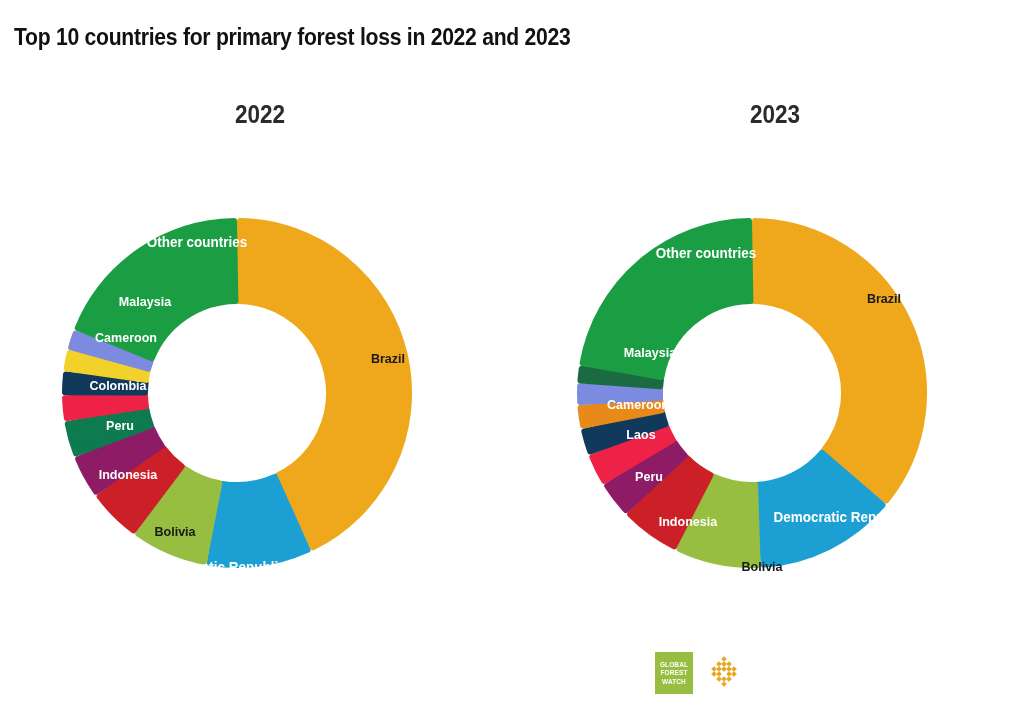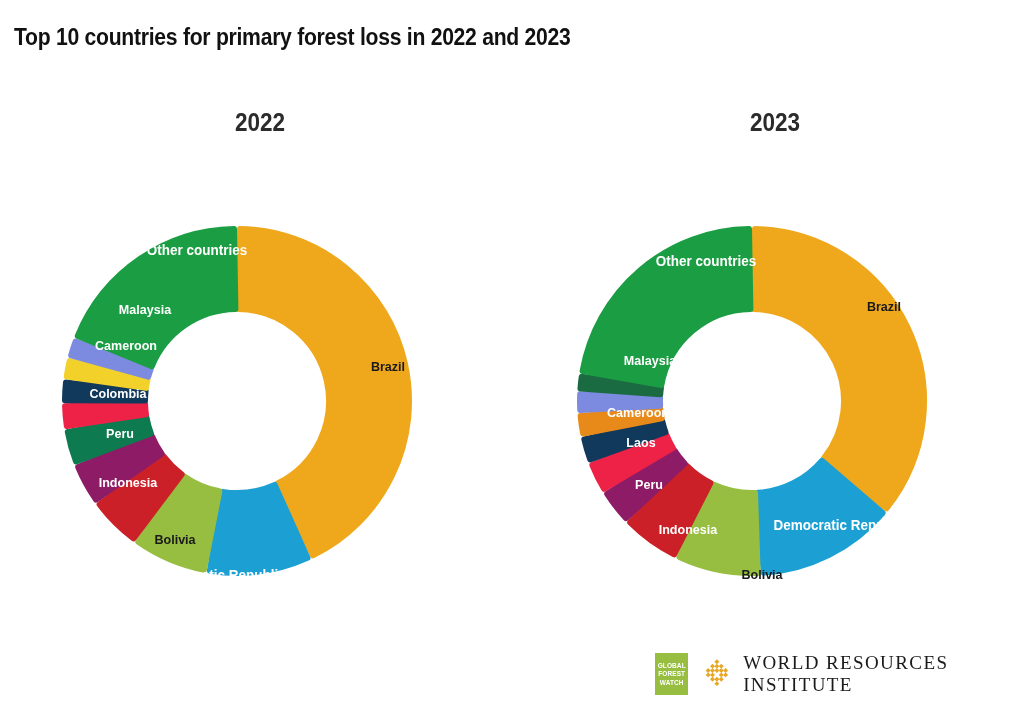--- a/index.html
+++ b/index.html
@@ -8,21 +8,21 @@
     font-family:"Liberation Sans",sans-serif;
     overflow:hidden;position:relative;
   }
   #page-title{
     position:absolute;left:14px;top:24px;
     font-size:23px;font-weight:bold;color:#111111;
     letter-spacing:-0.3px;
     transform:scaleX(0.92);transform-origin:left center;
     white-space:nowrap;
   }
-  .chart-block{position:absolute;top:108px;width:470px;height:560px;}
+  .chart-block{position:absolute;top:100px;width:470px;height:560px;}
   #chart-2022{left:25px;}
   #chart-2023{left:540px;}
   .year-heading{
     position:absolute;top:0;width:100%;text-align:center;
     font-size:25px;font-weight:bold;color:#2b2b2b;
     transform:scaleX(0.9);
   }
   .donut-wrap{position:absolute;top:38px;left:0;width:470px;height:520px;}
   .donut-svg{position:absolute;top:0;left:0;overflow:visible;}
   .slice-label{
@@ -160,15 +160,14 @@
         <rect x="5" y="16" width="4" height="4" transform="rotate(45 7 18)"></rect>
         <rect x="10" y="16" width="4" height="4" transform="rotate(45 12 18)"></rect>
         <rect x="20" y="16" width="4" height="4" transform="rotate(45 22 18)"></rect>
         <rect x="25" y="16" width="4" height="4" transform="rotate(45 27 18)"></rect>
         <rect x="10" y="21" width="4" height="4" transform="rotate(45 12 23)"></rect>
         <rect x="15" y="21" width="4" height="4" transform="rotate(45 17 23)"></rect>
         <rect x="20" y="21" width="4" height="4" transform="rotate(45 22 23)"></rect>
         <rect x="15" y="26" width="4" height="4" transform="rotate(45 17 28)"></rect>
       </g>
     </svg>
-    <span id="wri-text">WORLD RESOURCES INSTITUTE</span>
   </div>
 </div>
 
 </body></html>

